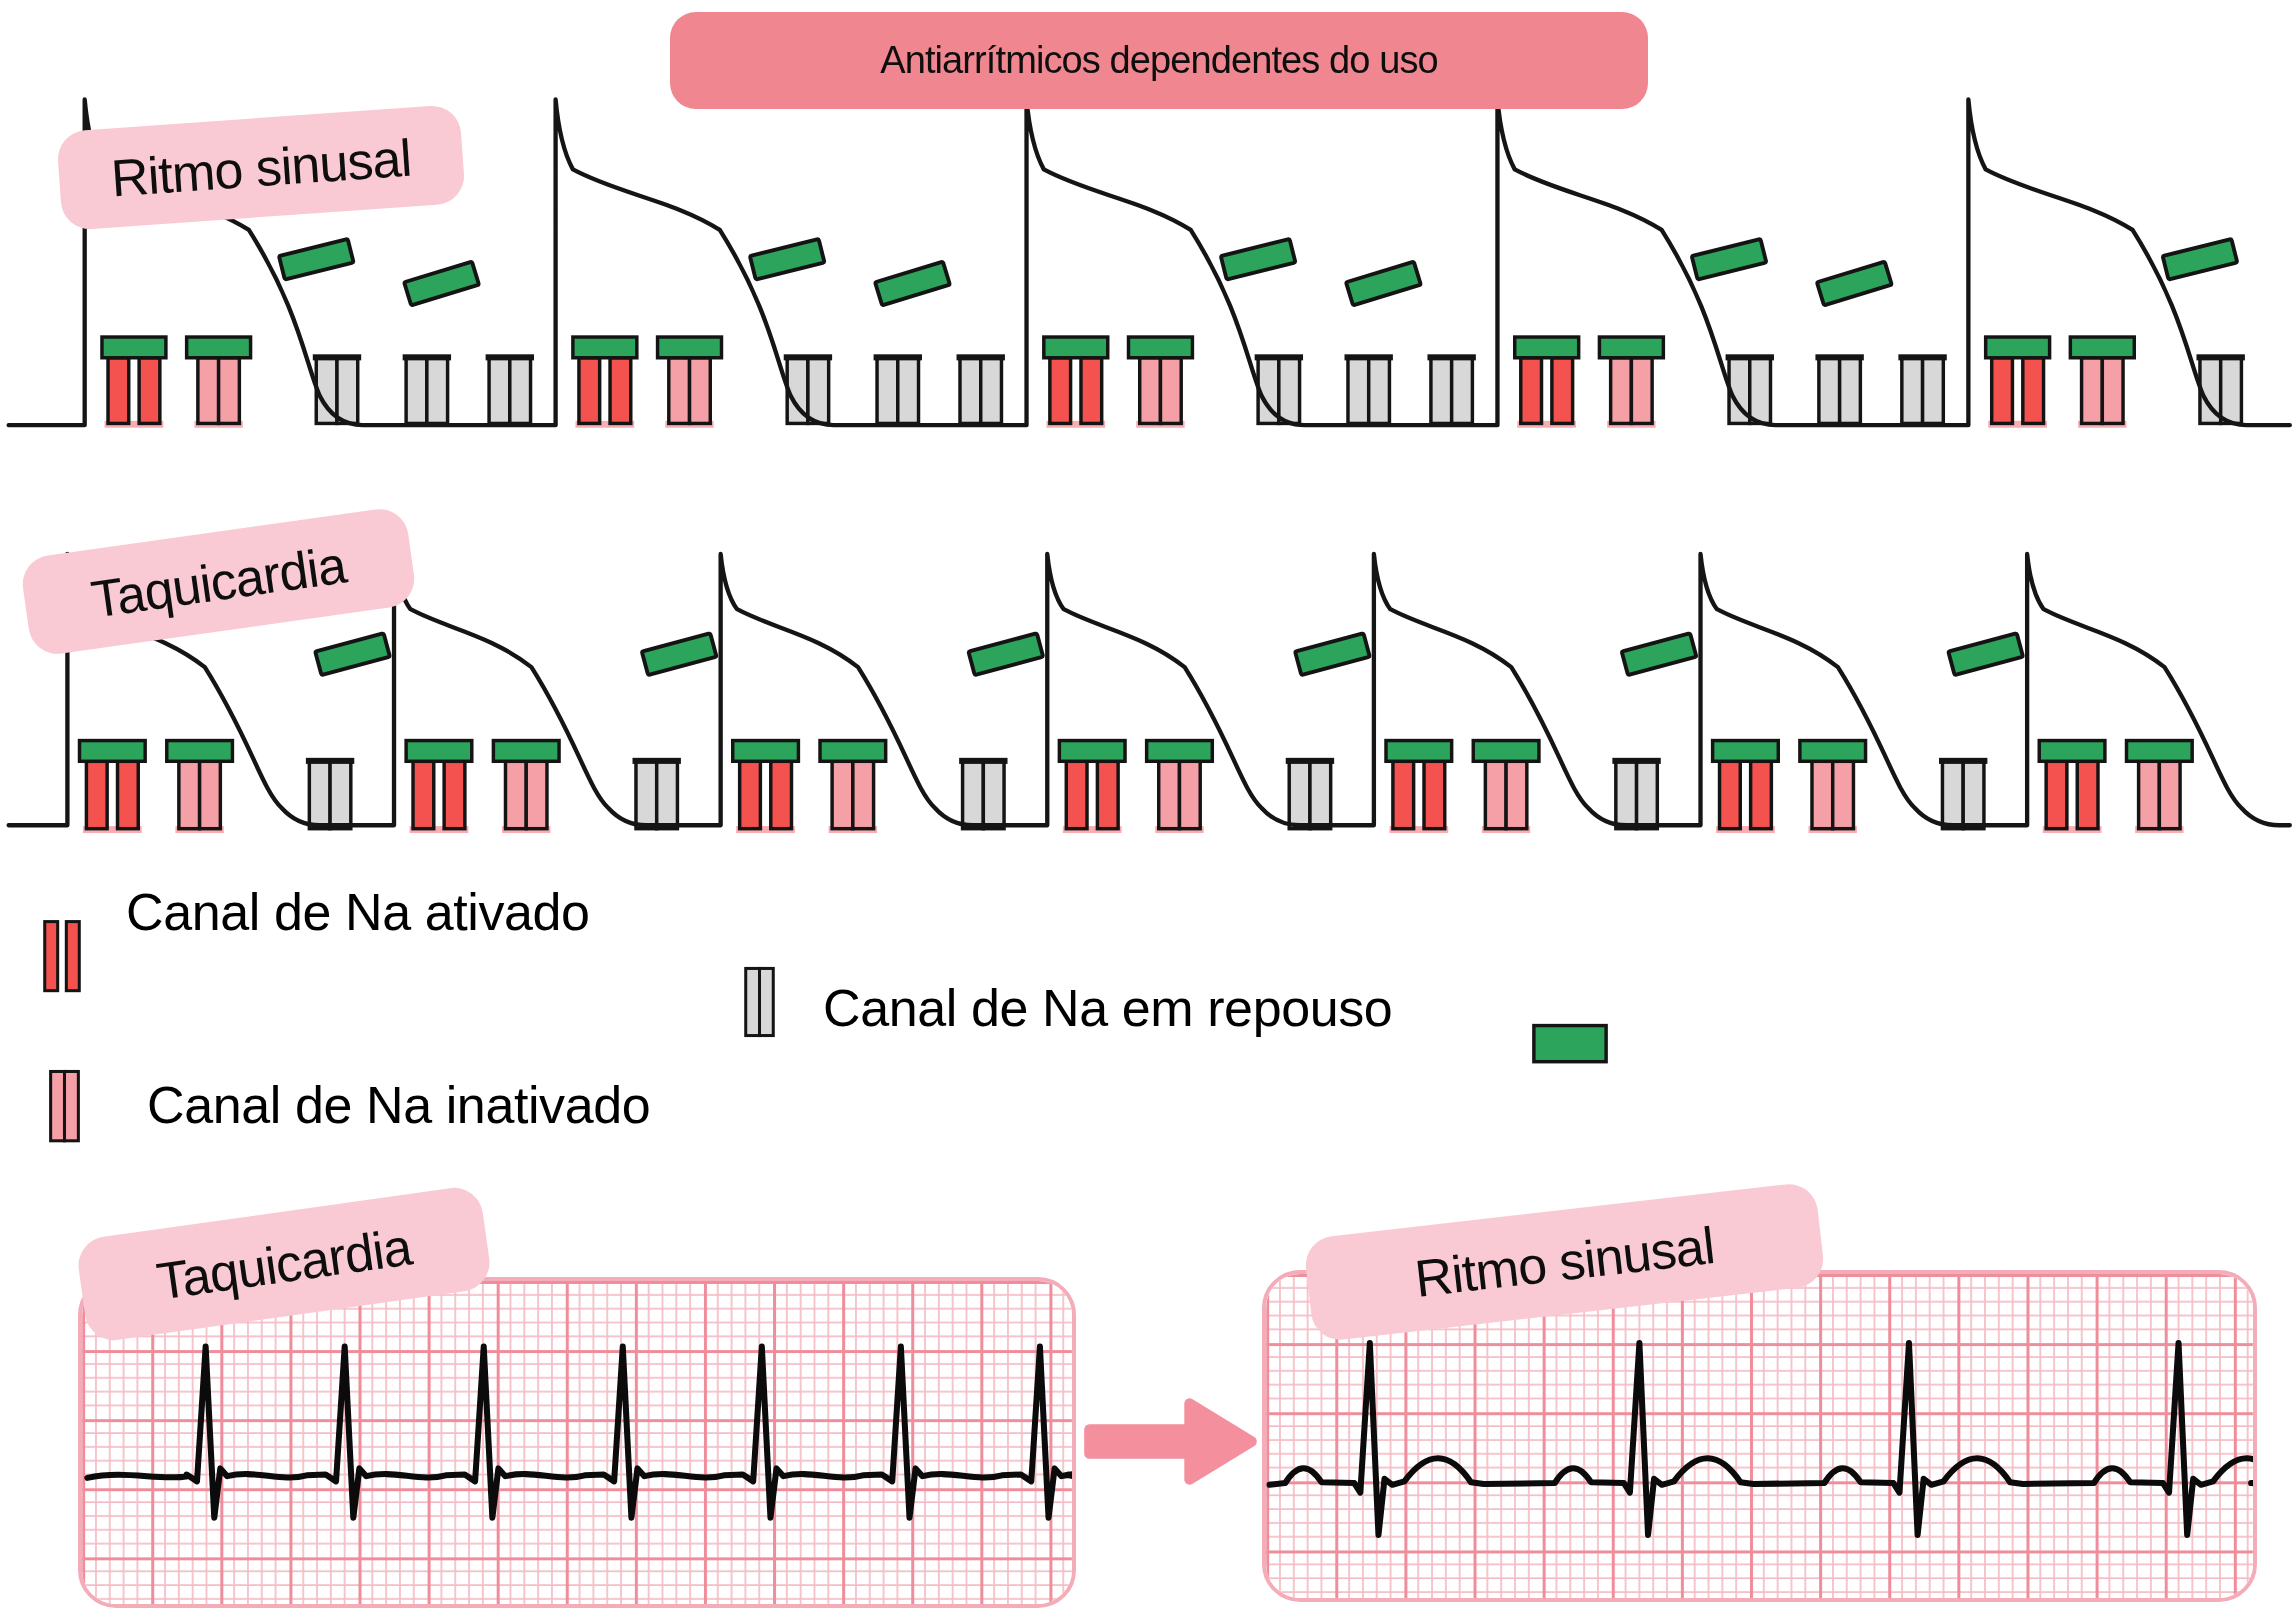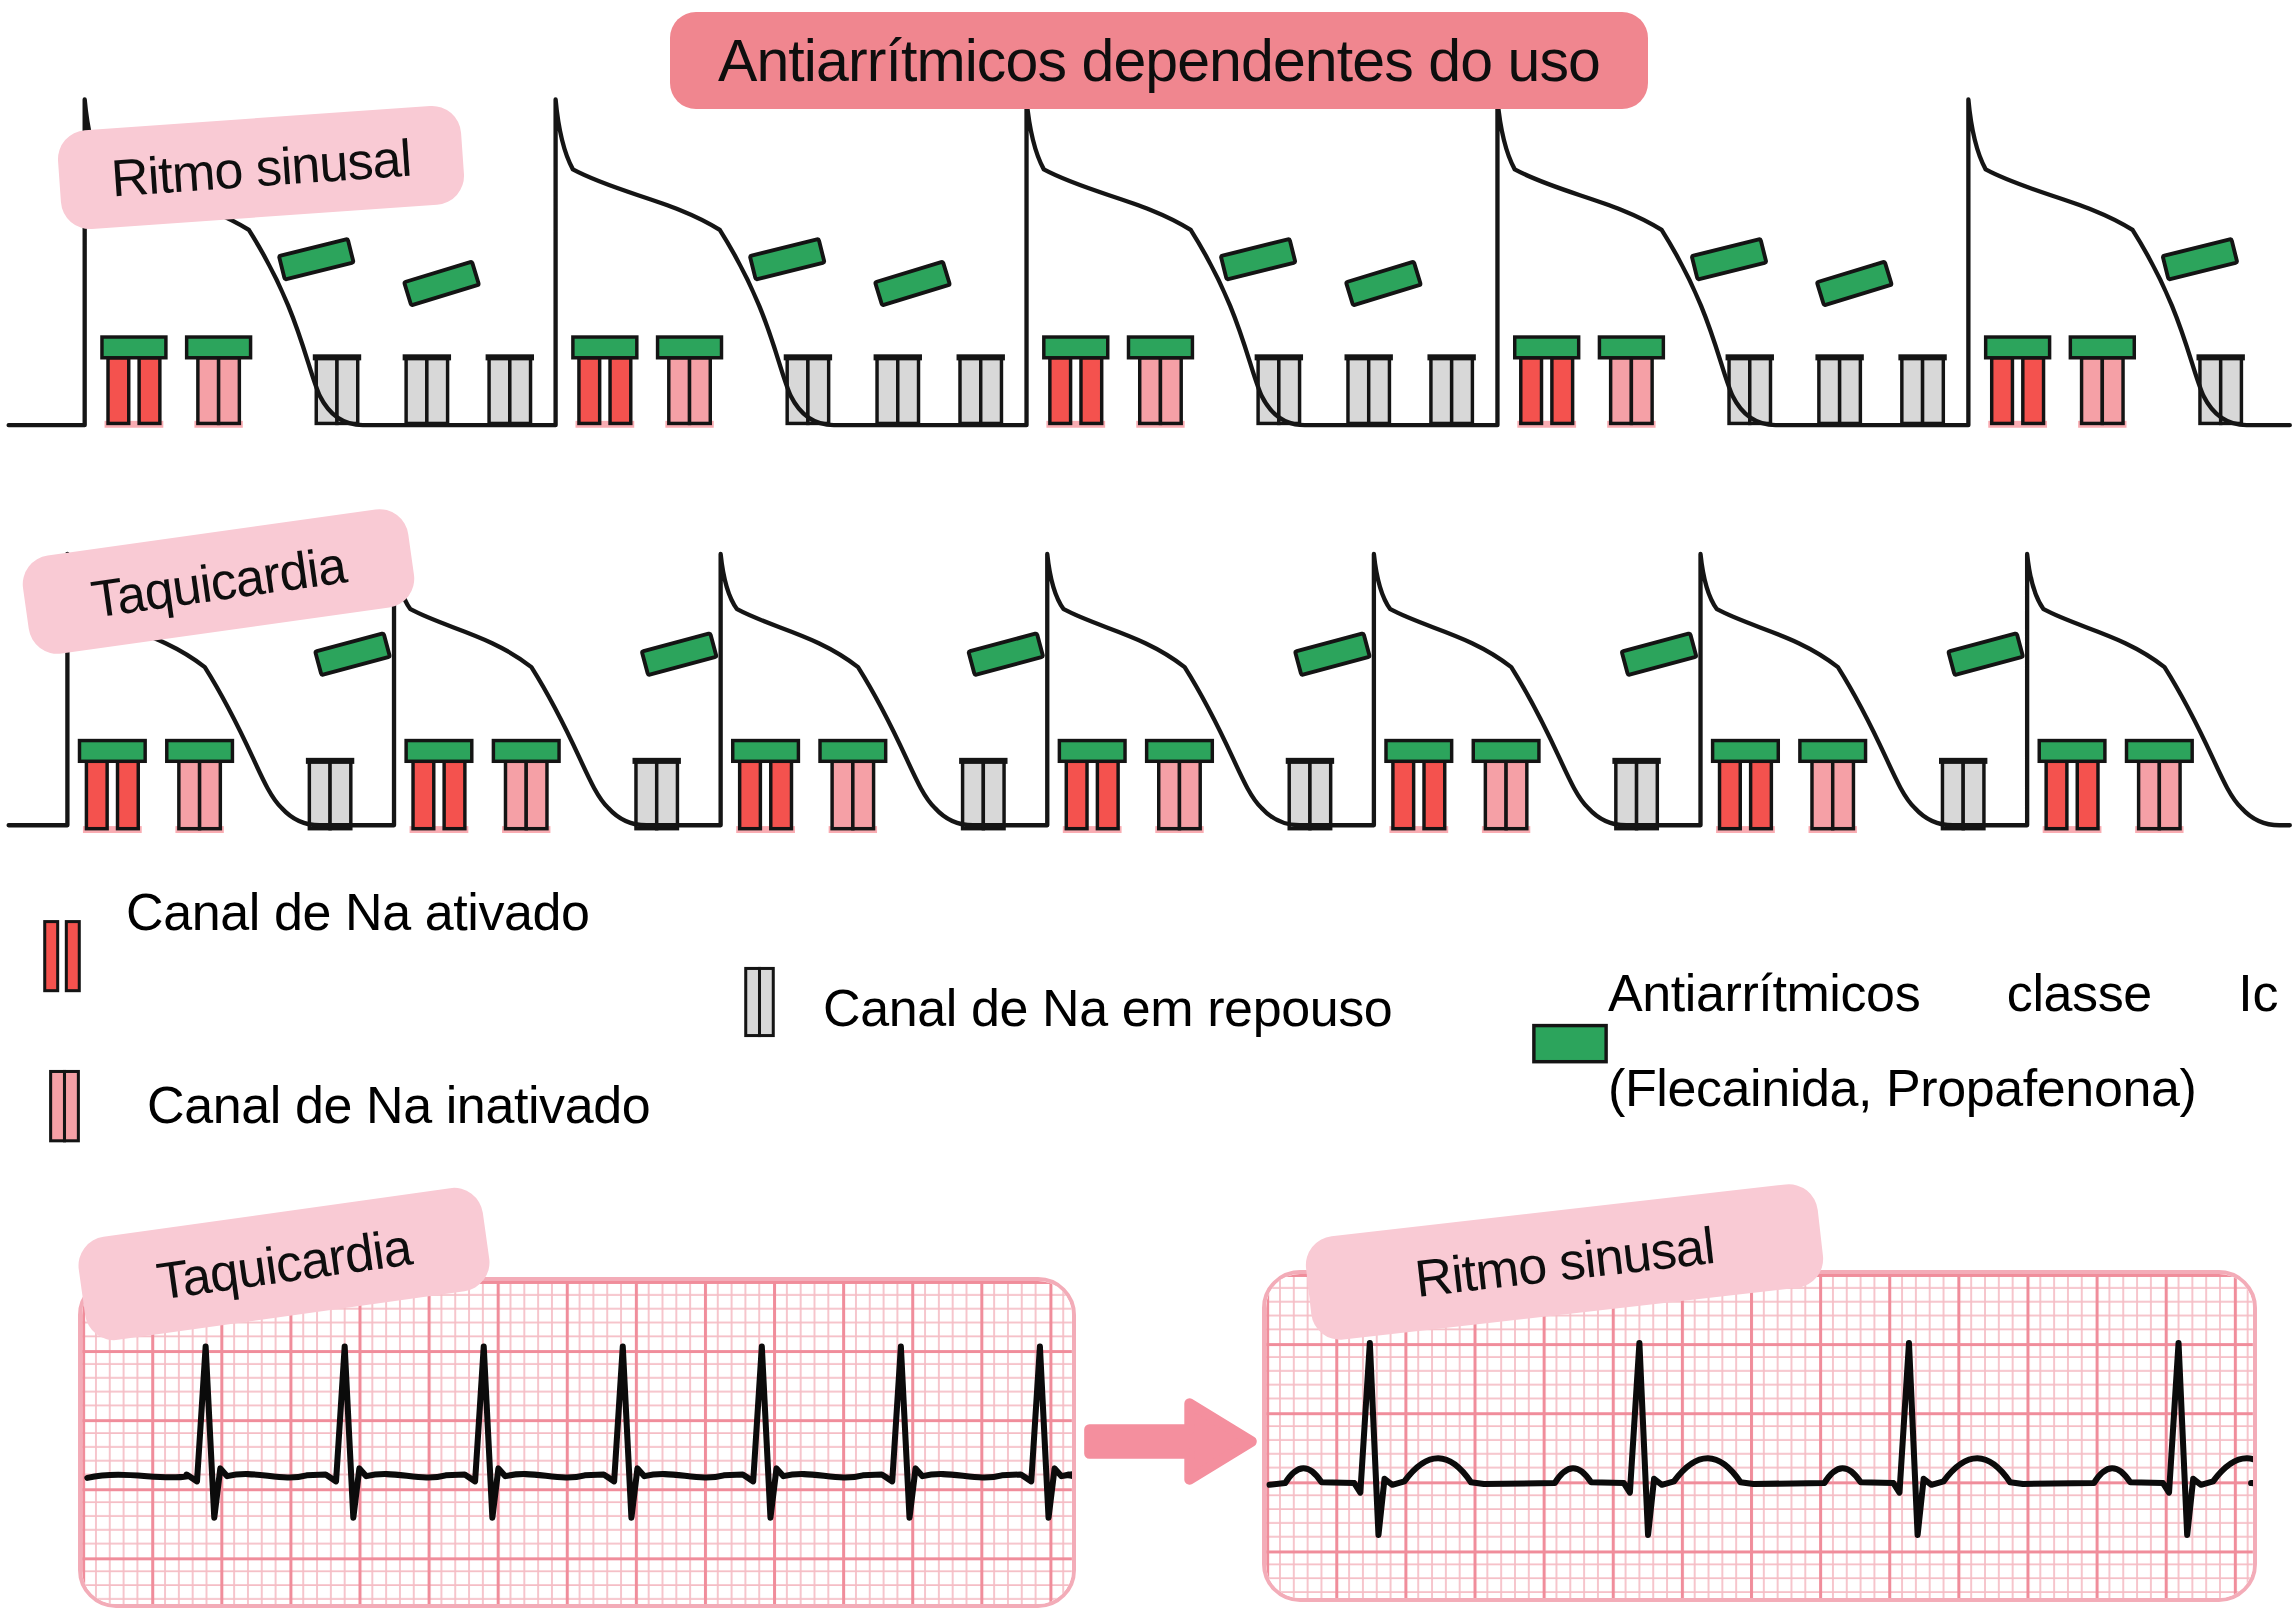--- a/index.html
+++ b/index.html
@@ -6,21 +6,21 @@
   .canvas{
     position:relative; width:2295px; height:1621px; overflow:hidden;
     background:#ffffff; font-family:"Liberation Sans", sans-serif;
   }
   svg.abs{position:absolute; left:0; top:0;}
   .badge{
     position:absolute; display:flex; align-items:center; justify-content:center;
     border-radius:29px; color:#0e0e0e; letter-spacing:-0.9px; white-space:nowrap;
     z-index:5; font-weight:400;
   }
-  .badge.dark{background:var(--badge-title); font-size:59px;justify-content:center;}
+  .badge.dark{background:var(--badge-title); font-size:38px;justify-content:center;}
   .badge.light{background:var(--badge-label); font-size:52px;}
   .legend-text{
     position:absolute; font-size:52px; color:#000; letter-spacing:-0.4px;
     white-space:nowrap; z-index:4;
   }
   .legend-block{
     position:absolute; font-size:52px; color:#000; letter-spacing:-0.4px; z-index:4;
   }
   .legend-block .l1{display:flex; justify-content:space-between; width:100%;}
   .legend-block .l2{margin-top:35px; white-space:nowrap;}
@@ -239,28 +239,20 @@
 
   <svg class="legend-icon" style="left:743px; top:965px;" width="33" height="74" viewBox="0 0 38 86">
     <rect x="3" y="4" width="16" height="78" fill="var(--gray)" stroke="var(--outline)" stroke-width="3.5"></rect>
     <rect x="19" y="4" width="16" height="78" fill="var(--gray)" stroke="var(--outline)" stroke-width="3.5"></rect>
   </svg>
   <div class="legend-text" style="left:823px; top:978px;">Canal de Na em repouso</div>
 
   <svg class="legend-icon" style="left:1531px; top:1023px;" width="78" height="43" viewBox="0 0 90 50">
     <rect x="3" y="3" width="84" height="42" fill="var(--green)" stroke="var(--outline)" stroke-width="4"></rect>
   </svg>
-  <div class="legend-block" style="left:1608px; top:963px; width:670px;">
-    <div class="l1">
-        <span>Antiarrítmicos</span>
-        <span>classe</span>
-        <span>Ic</span>
-      </div>
-    <div class="l2">(Flecainida, Propafenona)</div>
-  </div>
 
   <div class="ecg-strip" id="ecg-left" style="left:78px; top:1277px; width:990px; height:323px;">
       <svg width="990" height="323" viewBox="0 0 1146 374">
         <defs>
           <pattern id="gridL" width="80" height="80" patternUnits="userSpaceOnUse">
             <rect x="0" y="0" width="80" height="80" fill="#ffffff"></rect>
             <line x1="16" y1="0" x2="16" y2="80" stroke="#F5BDC5" stroke-width="2"></line>
             <line x1="0" y1="16" x2="80" y2="16" stroke="#F5BDC5" stroke-width="2"></line>
             <line x1="32" y1="0" x2="32" y2="80" stroke="#F5BDC5" stroke-width="2"></line>
             <line x1="0" y1="32" x2="80" y2="32" stroke="#F5BDC5" stroke-width="2"></line>

